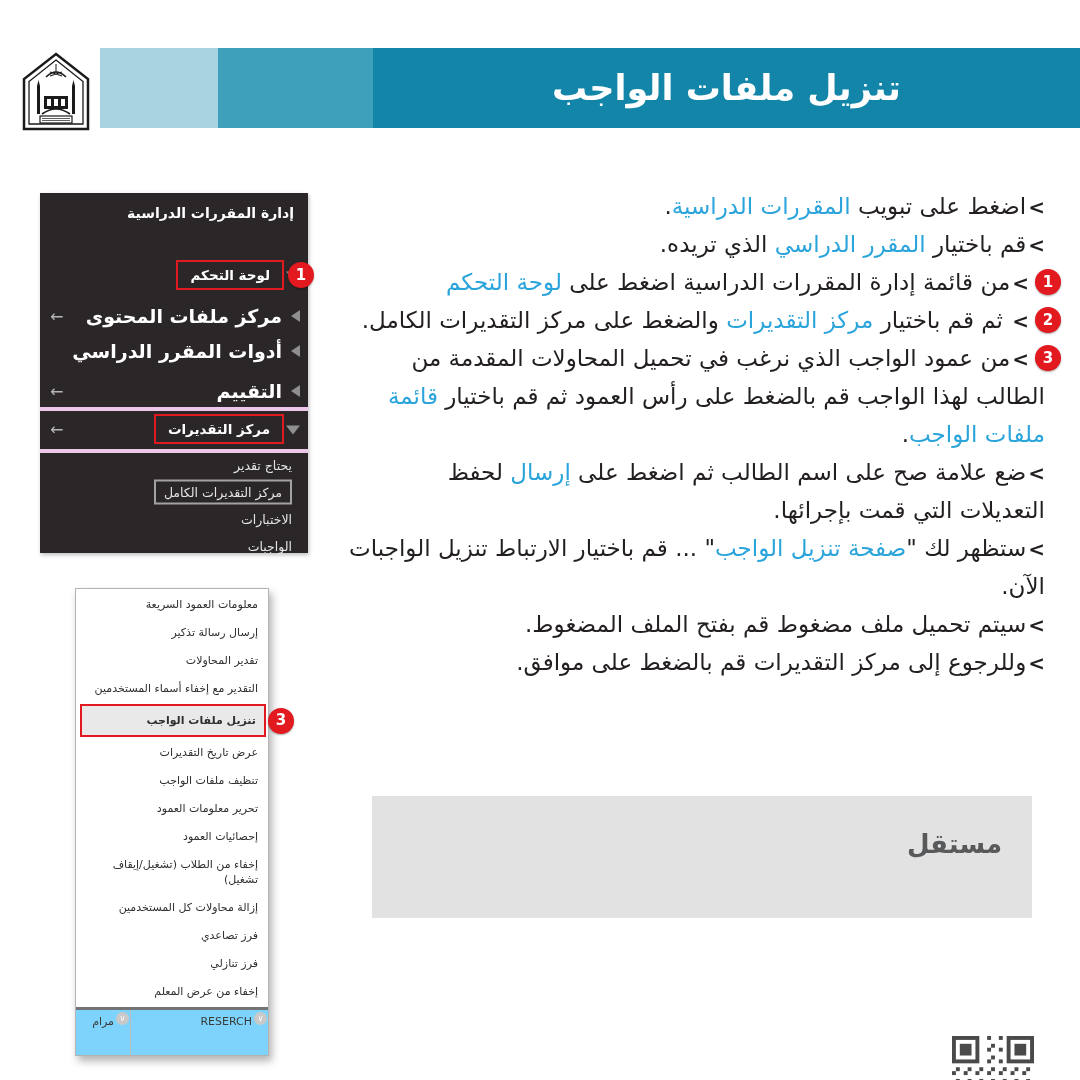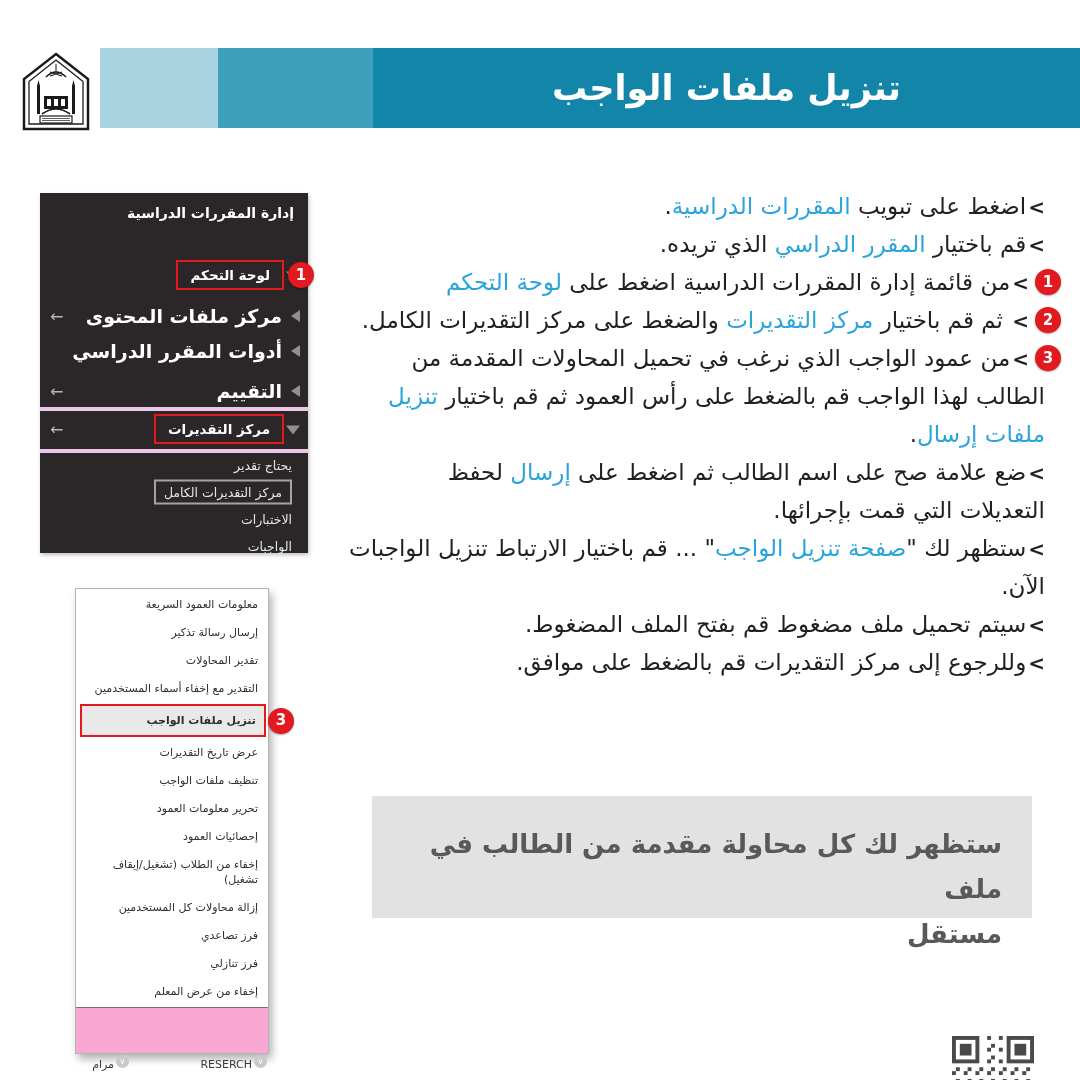--- a/index.html
+++ b/index.html
@@ -45,21 +45,21 @@
 
   
   .menu{position:absolute;left:75px;top:540px;width:192px;background:#fff;
         border:1px solid #b3b3b3;box-shadow:3px 5px 8px rgba(0,0,0,.3);direction:rtl;}
   .menu-items{padding-top:3px;}
   .mi{position:relative;text-align:right;font-size:11px;color:#2f2f2f;
       padding:5px 10px 5px 8px;margin-bottom:3px;line-height:15px;}
   .mi.hl{background:#e9e9e9;border:2px solid #E2191F;margin-left:4px;margin-right:2px;
          padding:7px 8px;font-weight:bold;}
   .mi .rbadge{position:absolute;right:-30px;top:50%;transform:translateY(-50%);}
-  .menu-footer{display:flex;direction:ltr;border-top:1px solid #737373;height:45px;background:#f9a8d4;align-items:flex-end;}
+  .menu-footer{display:flex;direction:ltr;border-top:3px solid #737373;height:45px;background:#7dd3fc;}
   .cell{position:relative;}
   .cell-student{width:54px;border-right:1px solid #bbb;}
   .cell-column{flex:1;}
   .cell-label{position:absolute;top:5px;right:16px;font-size:11px;color:#3a3a3a;}
   .cell-chevron{position:absolute;top:2px;right:1px;width:13px;height:13px;border-radius:50%;
                 background:#c9c9c9;color:#fff;font-size:8px;line-height:13px;text-align:center;}
 
   
   .steps{position:absolute;left:370px;top:139px;width:675px;direction:rtl;}
   .line{position:relative;height:38px;line-height:38px;text-align:right;font-size:23px;
@@ -218,32 +218,31 @@
       </div>
     </div>
   </div>
 
   <section class="steps" id="steps">
       <div class="line"><span class="chev" dir="ltr">&lt;</span><span>اضغط على تبويب </span><span class="blue">المقررات الدراسية</span><span>.</span></div>
       <div class="line"><span class="chev" dir="ltr">&lt;</span><span>قم باختيار </span><span class="blue">المقرر الدراسي</span><span> الذي تريده.</span></div>
       <div class="line badged"><span class="rbadge">1</span><span class="chev" dir="ltr">&lt;</span><span>من قائمة إدارة المقررات الدراسية اضغط على </span><span class="blue">لوحة التحكم</span></div>
       <div class="line badged"><span class="rbadge">2</span><span class="chev" dir="ltr">&lt;</span><span> ثم قم باختيار </span><span class="blue">مركز التقديرات</span><span> والضغط على مركز التقديرات الكامل.</span></div>
       <div class="line badged"><span class="rbadge">3</span><span class="chev" dir="ltr">&lt;</span><span>من عمود الواجب الذي نرغب في تحميل المحاولات المقدمة من</span></div>
-      <div class="line"><span>الطالب لهذا الواجب قم بالضغط على رأس العمود ثم قم باختيار </span><span class="blue">تنزيل</span></div>
-      <div class="line"><span class="blue">ملفات إرسال</span><span>.</span></div>
+      <div class="line"><span>الطالب لهذا الواجب قم بالضغط على رأس العمود ثم قم باختيار </span><span class="blue">قائمة</span></div>
+      <div class="line"><span class="blue">ملفات الواجب</span><span>.</span></div>
       <div class="line"><span class="chev" dir="ltr">&lt;</span><span>ضع علامة صح على اسم الطالب ثم اضغط على </span><span class="blue">إرسال</span><span> لحفظ</span></div>
       <div class="line"><span>التعديلات التي قمت بإجرائها.</span></div>
       <div class="line"><span class="chev" dir="ltr">&lt;</span><span>ستظهر لك "</span><span class="blue">صفحة تنزيل الواجب</span><span>" ... قم باختيار الارتباط تنزيل الواجبات</span></div>
       <div class="line"><span>الآن.</span></div>
       <div class="line"><span class="chev" dir="ltr">&lt;</span><span>سيتم تحميل ملف مضغوط قم بفتح الملف المضغوط.</span></div>
       <div class="line"><span class="chev" dir="ltr">&lt;</span><span>وللرجوع إلى مركز التقديرات قم بالضغط على موافق.</span></div>
     </section>
 
   <div class="note">
-    <div>ستظهر لك كل محاولة مقدمة من الطالب في ملف</div>
     <div>مستقل</div>
   </div>
 
   <div>
     <div class="fbar dark"></div>
     <div class="fbar mid"></div>
     <div class="fbar light"></div>
 
     <div class="social">
       <span class="handle">Lmsimsiu</span>

